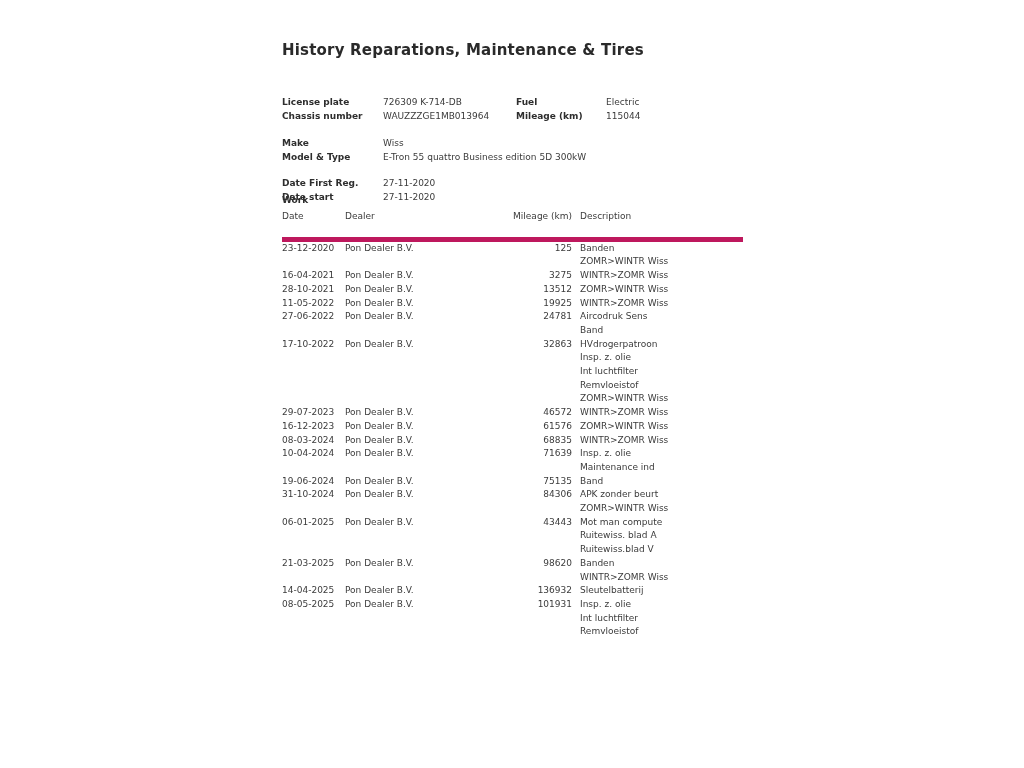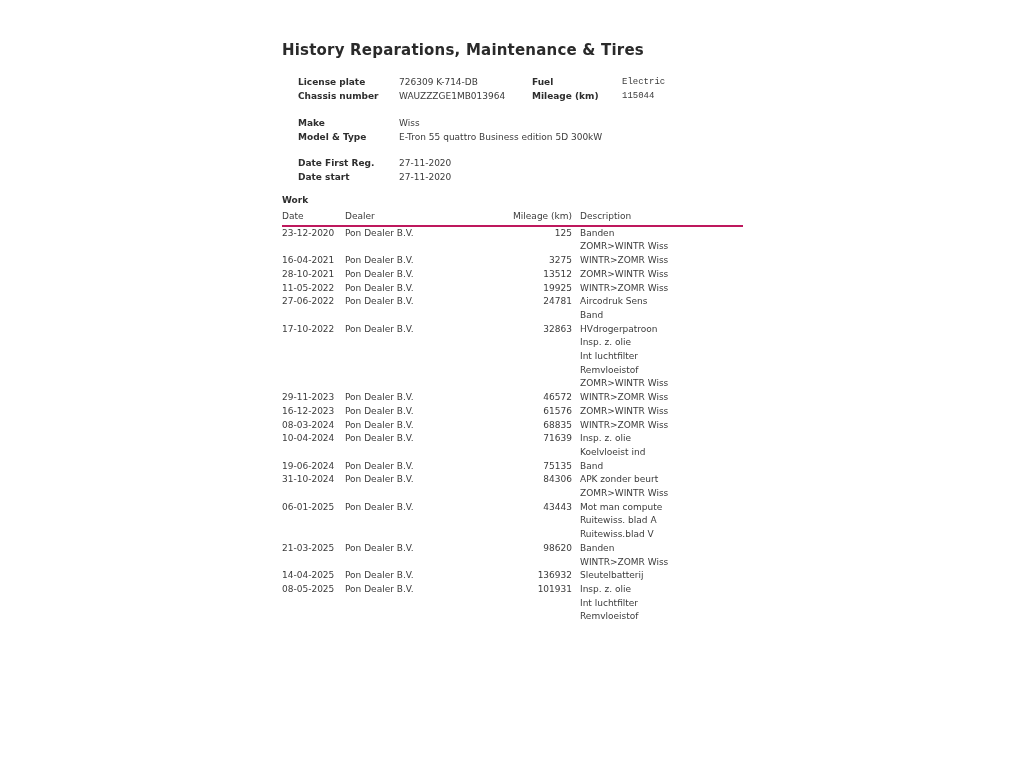--- a/index.html
+++ b/index.html
@@ -25,41 +25,41 @@
   .doc-title {
     position: absolute;
     left: 0; top: 41px;
     font-size: 15px;
     line-height: 19px;
     font-weight: bold;
     color: #2a2a2a;
     letter-spacing: 0.2px;
     white-space: nowrap;
   }
-  .info-block { position: absolute; left: 16px; width: 462px; }
+  .info-block { position: absolute; left: 0; width: 462px; margin-top: 20px; }
   .info-row { position: relative; height: 13.7px; white-space: nowrap; }
   .lab  { position: absolute; left: 0;    font-weight: bold; color: #2e2e2e; }
   .val1 { position: absolute; left: 101px; }
   .lab2 { position: absolute; left: 234px; font-weight: bold; color: #2e2e2e; text-align: right; }
-  .val2 { position: absolute; left: 324px; font-family: Liberation Mono, monospace; }
+  .val2 { position: absolute; left: 324px; }
   .block-ids   { top: 76px; }
   .block-make  { top: 117px; }
   .block-dates { top: 157px; }
   .work-heading {
     position: absolute;
     left: 0; top: 194px;
     font-weight: bold;
     color: #2e2e2e;
   }
   .work-table { position: absolute; left: 0; top: 210px; width: 461px; }
   .thead {
     display: flex;
     align-items: center;
-    border-bottom: 2px solid #be185d;
-    padding-bottom: 1px;
+    border-bottom: 5px solid #be185d;
+    padding-bottom: 13px;
   }
   .trow { display: flex; align-items: flex-start; }
   .c-date    { width: 63px;  flex: 0 0 63px; }
   .c-dealer  { width: 167px; flex: 0 0 167px; }
   .c-mileage { width: 60px;  flex: 0 0 60px; text-align: right; }
   .c-desc    { margin-left: 8px; flex: 1; }
   .desc-line { white-space: nowrap; }
   .thead > div { color: #3b3b3b; font-weight: normal; }
 </style>
 </head>
@@ -165,21 +165,21 @@
             <div class="c-mileage">32863</div>
             <div class="c-desc">
               <div class="desc-line">HVdrogerpatroon</div>
               <div class="desc-line">Insp. z. olie</div>
               <div class="desc-line">Int luchtfilter</div>
               <div class="desc-line">Remvloeistof</div>
               <div class="desc-line">ZOMR&gt;WINTR Wiss</div>
             </div>
           </div>
           <div class="trow">
-            <div class="c-date">29-11-2023</div>
+            <div class="c-date">29-07-2023</div>
             <div class="c-dealer">Pon Dealer B.V.</div>
             <div class="c-mileage">46572</div>
             <div class="c-desc">
               <div class="desc-line">WINTR&gt;ZOMR Wiss</div>
             </div>
           </div>
           <div class="trow">
             <div class="c-date">16-12-2023</div>
             <div class="c-dealer">Pon Dealer B.V.</div>
             <div class="c-mileage">61576</div>
@@ -194,21 +194,21 @@
             <div class="c-desc">
               <div class="desc-line">WINTR&gt;ZOMR Wiss</div>
             </div>
           </div>
           <div class="trow">
             <div class="c-date">10-04-2024</div>
             <div class="c-dealer">Pon Dealer B.V.</div>
             <div class="c-mileage">71639</div>
             <div class="c-desc">
               <div class="desc-line">Insp. z. olie</div>
-              <div class="desc-line">Koelvloeist ind</div>
+              <div class="desc-line">Maintenance ind</div>
             </div>
           </div>
           <div class="trow">
             <div class="c-date">19-06-2024</div>
             <div class="c-dealer">Pon Dealer B.V.</div>
             <div class="c-mileage">75135</div>
             <div class="c-desc">
               <div class="desc-line">Band</div>
             </div>
           </div>

